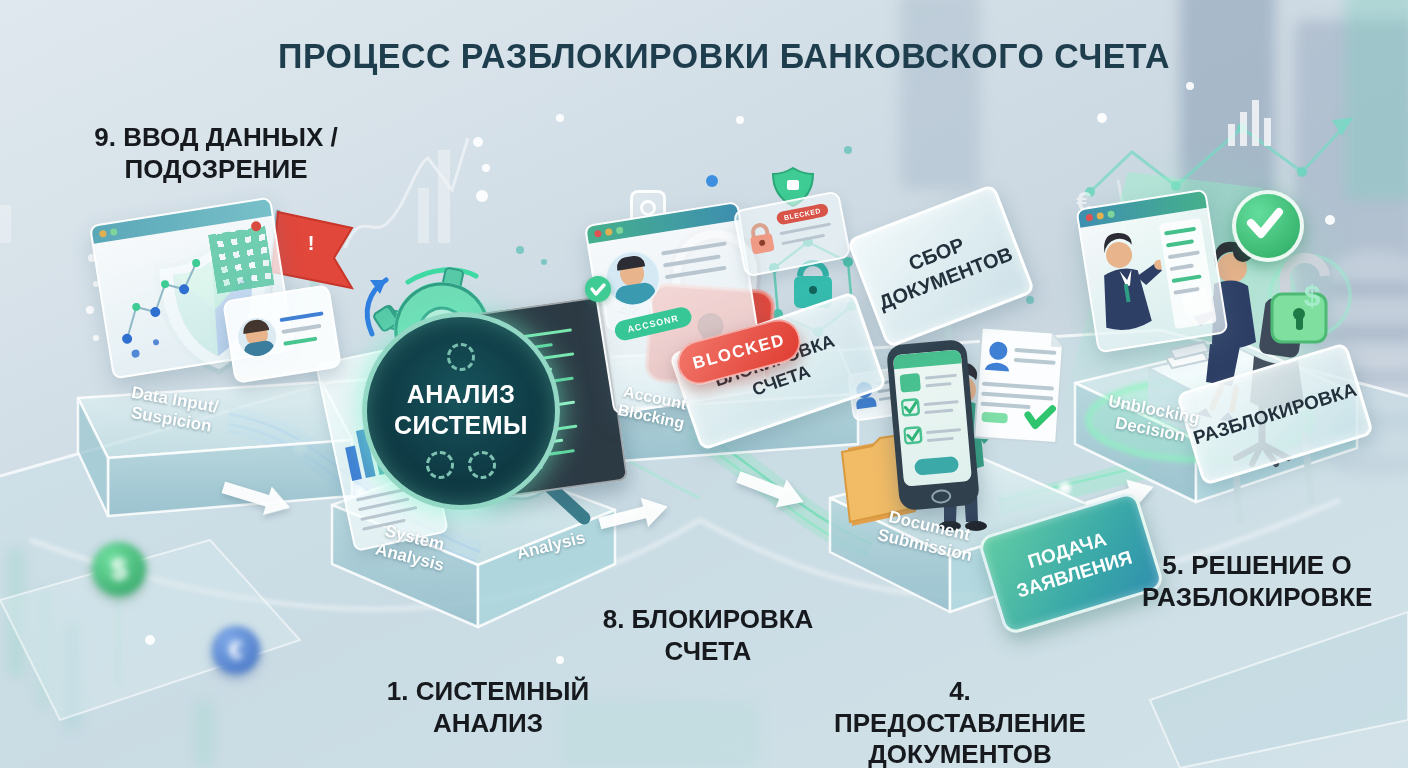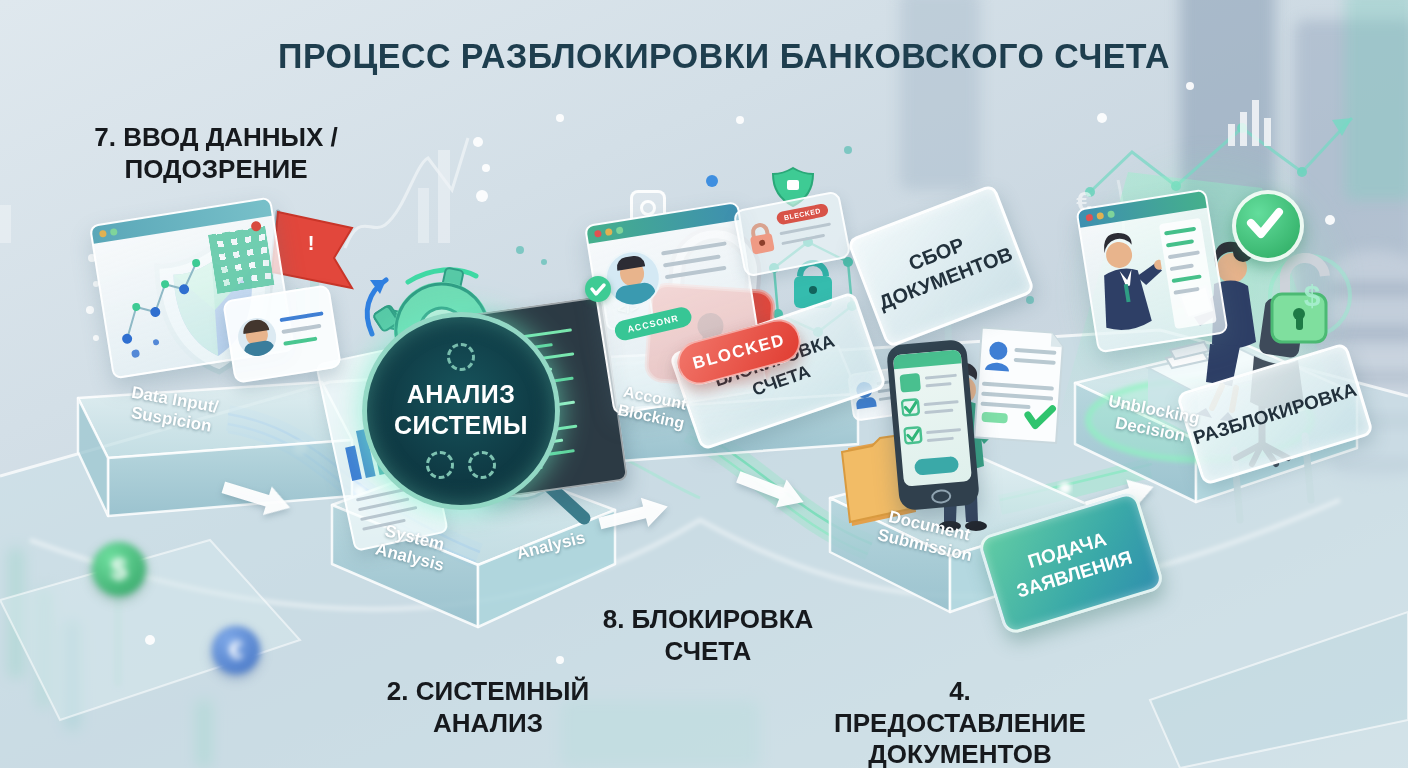--- a/index.html
+++ b/index.html
@@ -348,28 +348,30 @@
     <g fill="rgba(90,190,180,.7)">
       <circle cx="712" cy="181" r="6" fill="#3f8fe0"></circle>
       <circle cx="520" cy="250" r="4"></circle>
         <circle cx="544" cy="262" r="3"></circle>
       <circle cx="848" cy="150" r="4"></circle>
         <circle cx="1030" cy="300" r="4"></circle>
     </g>
   </svg>
 
   <div class="abs title">ПРОЦЕСС РАЗБЛОКИРОВКИ БАНКОВСКОГО СЧЕТА</div>
-  <div class="abs caption pre" style="left:82px;top:122px;width:268px;">7. ВВОД ДАННЫХ /
+  <div class="abs caption pre" style="left:82px;top:122px;width:268px;">9. ВВОД ДАННЫХ /
 ПОДОЗРЕНИЕ</div>
-  <div class="abs caption pre" style="left:348px;top:676px;width:280px;">2. СИСТЕМНЫЙ
+  <div class="abs caption pre" style="left:348px;top:676px;width:280px;">1. СИСТЕМНЫЙ
 АНАЛИЗ</div>
   <div class="abs caption pre" style="left:598px;top:604px;width:220px;">8. БЛОКИРОВКА
 СЧЕТА</div>
   <div class="abs caption pre" style="left:832px;top:676px;width:256px;">4. ПРЕДОСТАВЛЕНИЕ
 ДОКУМЕНТОВ</div>
+  <div class="abs caption pre" style="left:1142px;top:550px;width:230px;">5. РЕШЕНИЕ О
+РАЗБЛОКИРОВКЕ</div>
 
   <div class="abs window" style="left:100px;top:210px;width:180px;height:152px;transform:rotate(-9deg);">
     <div class="winbar" style="background:linear-gradient(90deg,#5aa7b8,#78c0c9);"></div>
     <div class="windot" style="left:7px;background:#e0b152;"></div>
     <div class="windot" style="left:18px;background:#7fd49a;"></div>
     <div class="abs" style="left:6px;top:24px;width:105px;height:118px;">
       <svg width="105" height="118">
         <polyline points="12,92 26,62 44,70 58,44 76,52 92,28" fill="none" stroke="#8fb9c6" stroke-width="2"></polyline>
         <g fill="#2f6fd0">
             <circle cx="12" cy="92" r="5"></circle>

